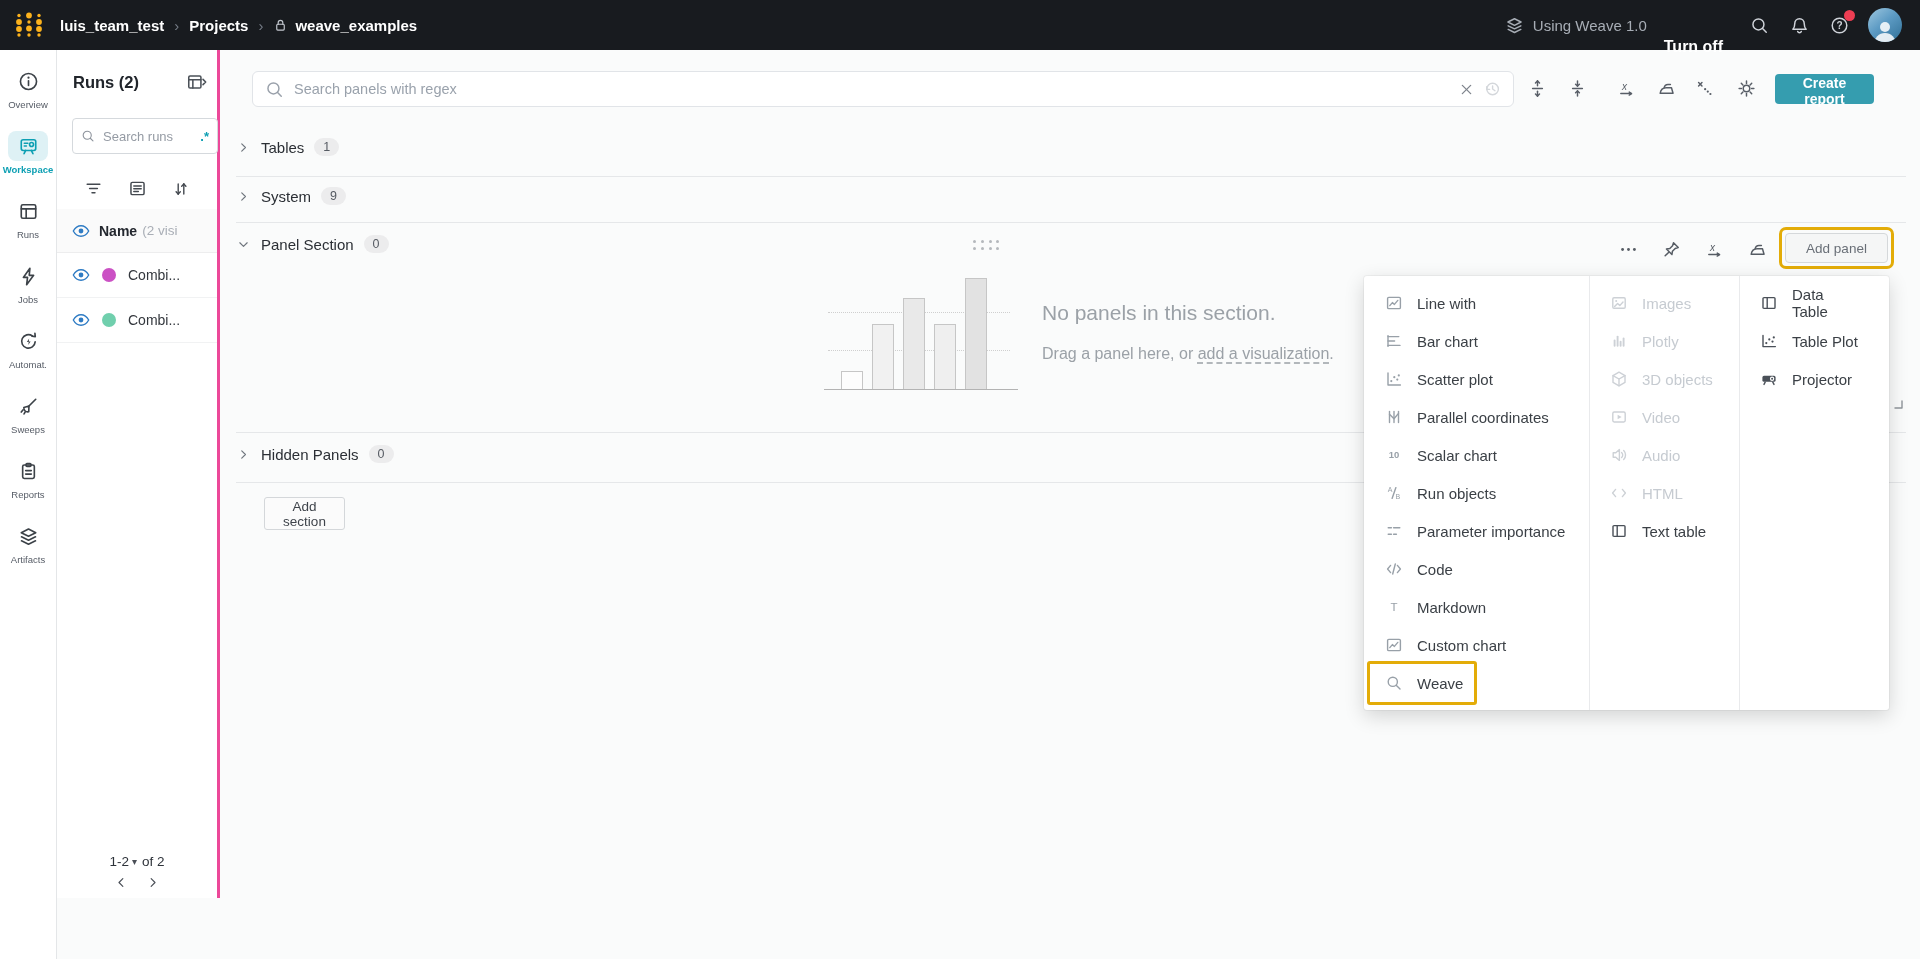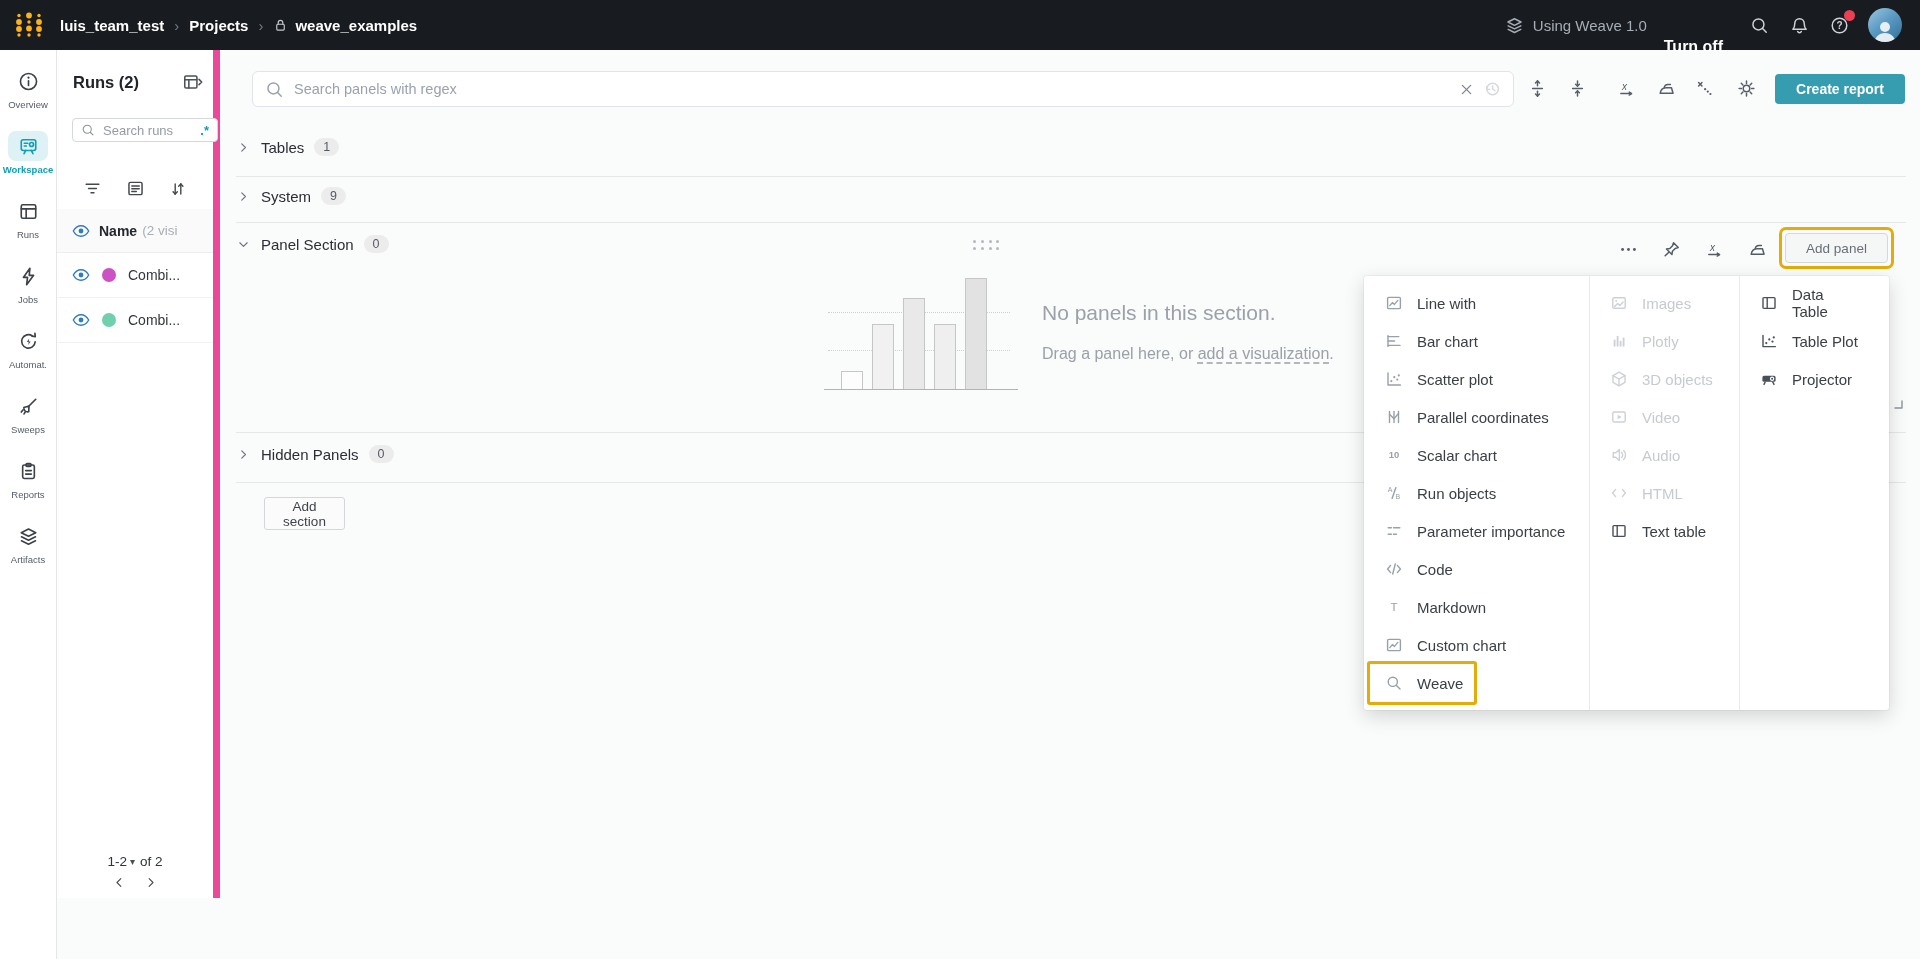--- a/index.html
+++ b/index.html
@@ -29,25 +29,25 @@
 
   
   .rail{left:0;top:50px;width:57px;height:909px;background:#fff;border-right:1px solid #e4e6e8;z-index:20;display:flex;flex-direction:column;align-items:center;padding-top:16px;}
   .rail-item{width:57px;height:65px;display:flex;flex-direction:column;align-items:center;justify-content:flex-start;cursor:pointer;color:#3c4248;}
   .rail-item .ibox{width:40px;height:30px;border-radius:8px;display:flex;align-items:center;justify-content:center;}
   .rail-item .rlabel{font-size:9.5px;color:#565c66;margin-top:3px;}
   .rail-item.active .ibox{background:#def1f5;color:var(--accent2,#0d9fb3);}
   .rail-item.active .rlabel{color:var(--accent2,#0d9fb3);font-weight:700;}
 
   
-  .runs{left:57px;top:50px;width:163px;height:848px;background:#fff;border-right:7px solid #ec4899;z-index:10;}
+  .runs{left:57px;top:50px;width:163px;height:848px;background:#fff;border-right:3px solid #ec4899;z-index:10;}
   .runs-title-row{position:absolute;left:16px;right:10px;top:22px;display:flex;align-items:center;}
   .runs-title{font-size:16.5px;font-weight:700;color:#21252b;}
   .runs-title-ic{margin-left:auto;color:#4b5158;cursor:pointer;}
-  .runs-search{position:absolute;left:15px;top:68px;width:146px;height:24px;border:1px solid #d5d9dd;border-radius:4px;background:#fff;display:flex;align-items:center;padding:0 8px;gap:6px;}
+  .runs-search{position:absolute;left:15px;top:68px;width:146px;height:36px;border:1px solid #d5d9dd;border-radius:4px;background:#fff;display:flex;align-items:center;padding:0 8px;gap:6px;}
   .runs-search .mag{color:#8d939c;}
   .runs-search input{border:0;outline:0;width:84px;font-size:13px;color:#33383f;background:transparent;}
   .runs-search input::placeholder{color:#959ba4;}
   .regex-toggle{margin-left:auto;color:var(--accent2,#0d9fb3);font-size:13px;font-weight:700;cursor:pointer;}
   .runs-tools{position:absolute;left:0;top:116px;width:100%;height:46px;display:flex;align-items:center;justify-content:space-around;padding:0 14px;color:#43484f;border-bottom:1px solid #ededee;}
   .runs-tools .ic{cursor:pointer;}
   .name-row{position:absolute;left:0;top:159px;width:100%;height:44px;background:#fafafa;border-bottom:1px solid #ededee;display:flex;align-items:center;padding:0 0 0 15px;overflow:hidden;white-space:nowrap;}
   .name-row .eye{color:var(--eye,#2e7bc4);cursor:pointer;flex:none;}
   .name-label{font-size:14px;font-weight:700;color:#23272e;margin-left:9px;}
   .name-meta{font-size:13.5px;color:#a9aeb6;margin-left:5px;}
@@ -64,21 +64,21 @@
   .pager-line2 .ic{cursor:pointer;}
 
   
   .panel-search{left:252px;top:71px;width:1262px;height:36px;background:#fff;border:1px solid #e1e4e8;border-radius:6px;display:flex;align-items:center;padding:0 12px;gap:8px;z-index:5;}
   .panel-search .mag{color:#9aa1ab;}
   .panel-search input{flex:1;border:0;outline:0;font-size:14.5px;color:#33383f;background:transparent;}
   .panel-search input::placeholder{color:#9aa2ac;}
   .ps-clear{color:#7f858d;cursor:pointer;}
   .ps-history{color:#d4d7db;cursor:pointer;}
   .tb-ic{position:absolute;top:75px;width:26px;height:26px;color:#585e67;cursor:pointer;display:flex;align-items:center;justify-content:center;}
-  .create-report{left:1775px;top:74px;width:130px;height:30px;background:var(--accent,#359daf);color:#fff;border:none;border-radius:4px;font-size:14px;font-weight:700;cursor:pointer;z-index:5;}
+  .create-report{left:1775px;top:74px;width:99px;height:30px;background:var(--accent,#359daf);color:#fff;border:none;border-radius:4px;font-size:14px;font-weight:700;cursor:pointer;z-index:5;}
 
   
   .sec-row{position:absolute;left:236px;display:flex;align-items:center;gap:10px;cursor:pointer;}
   .sec-chev{color:#6f757d;}
   .sec-name{font-size:15px;color:#2b2f35;}
   .sec-count{background:#ececed;border-radius:10px;padding:2px 9px;font-size:12.5px;color:#565b63;}
   .hdivider{position:absolute;left:236px;right:14px;height:1px;background:#e5e7e9;}
 
   
   .ph-chart{left:828px;top:240px;width:182px;height:150px;}

